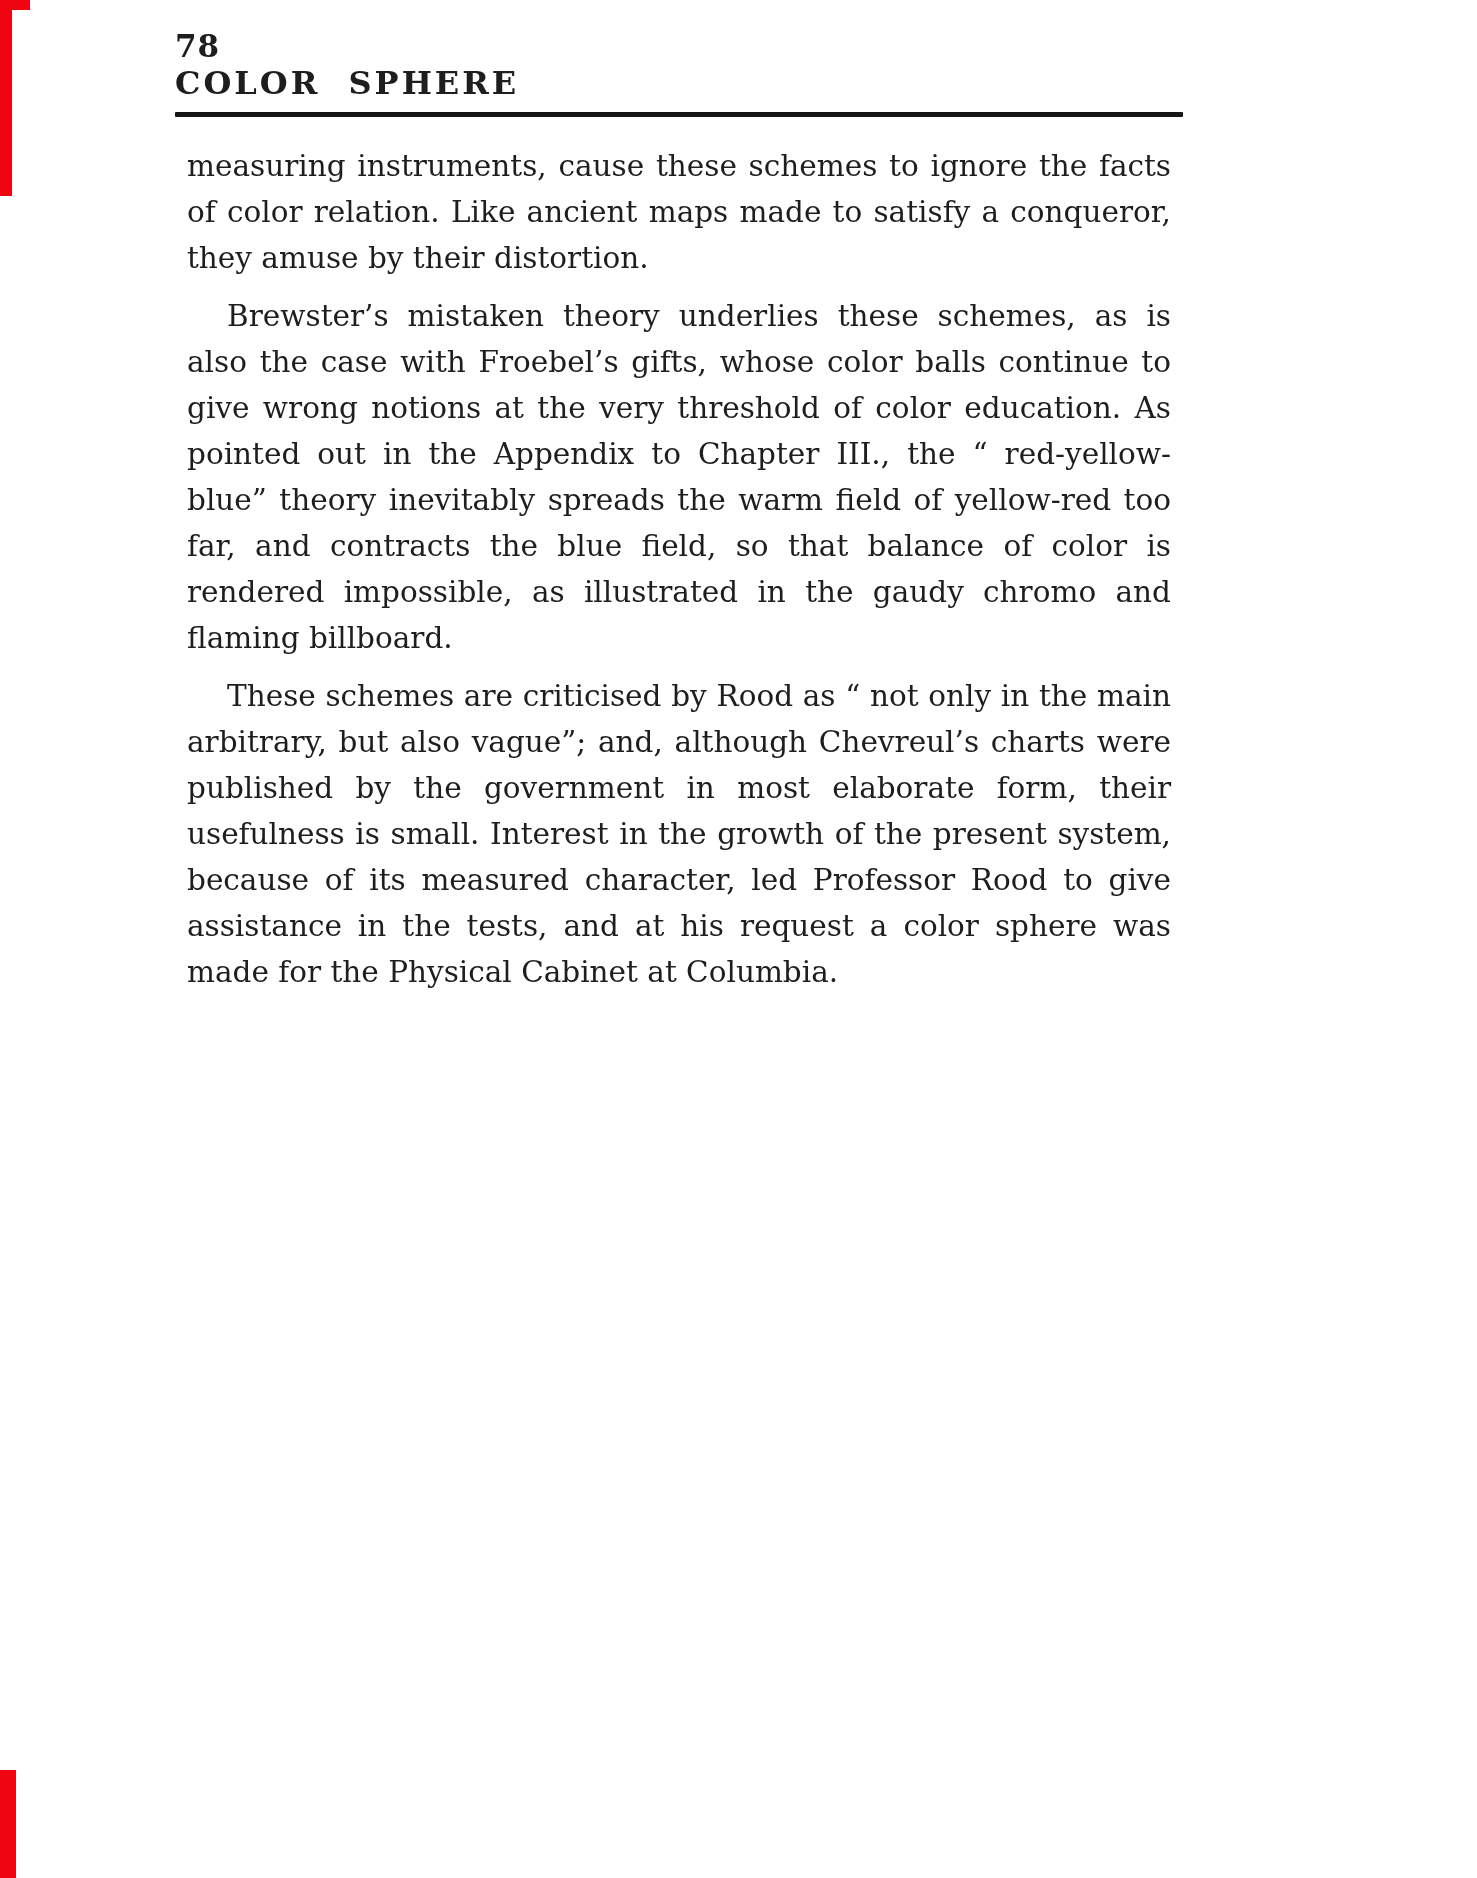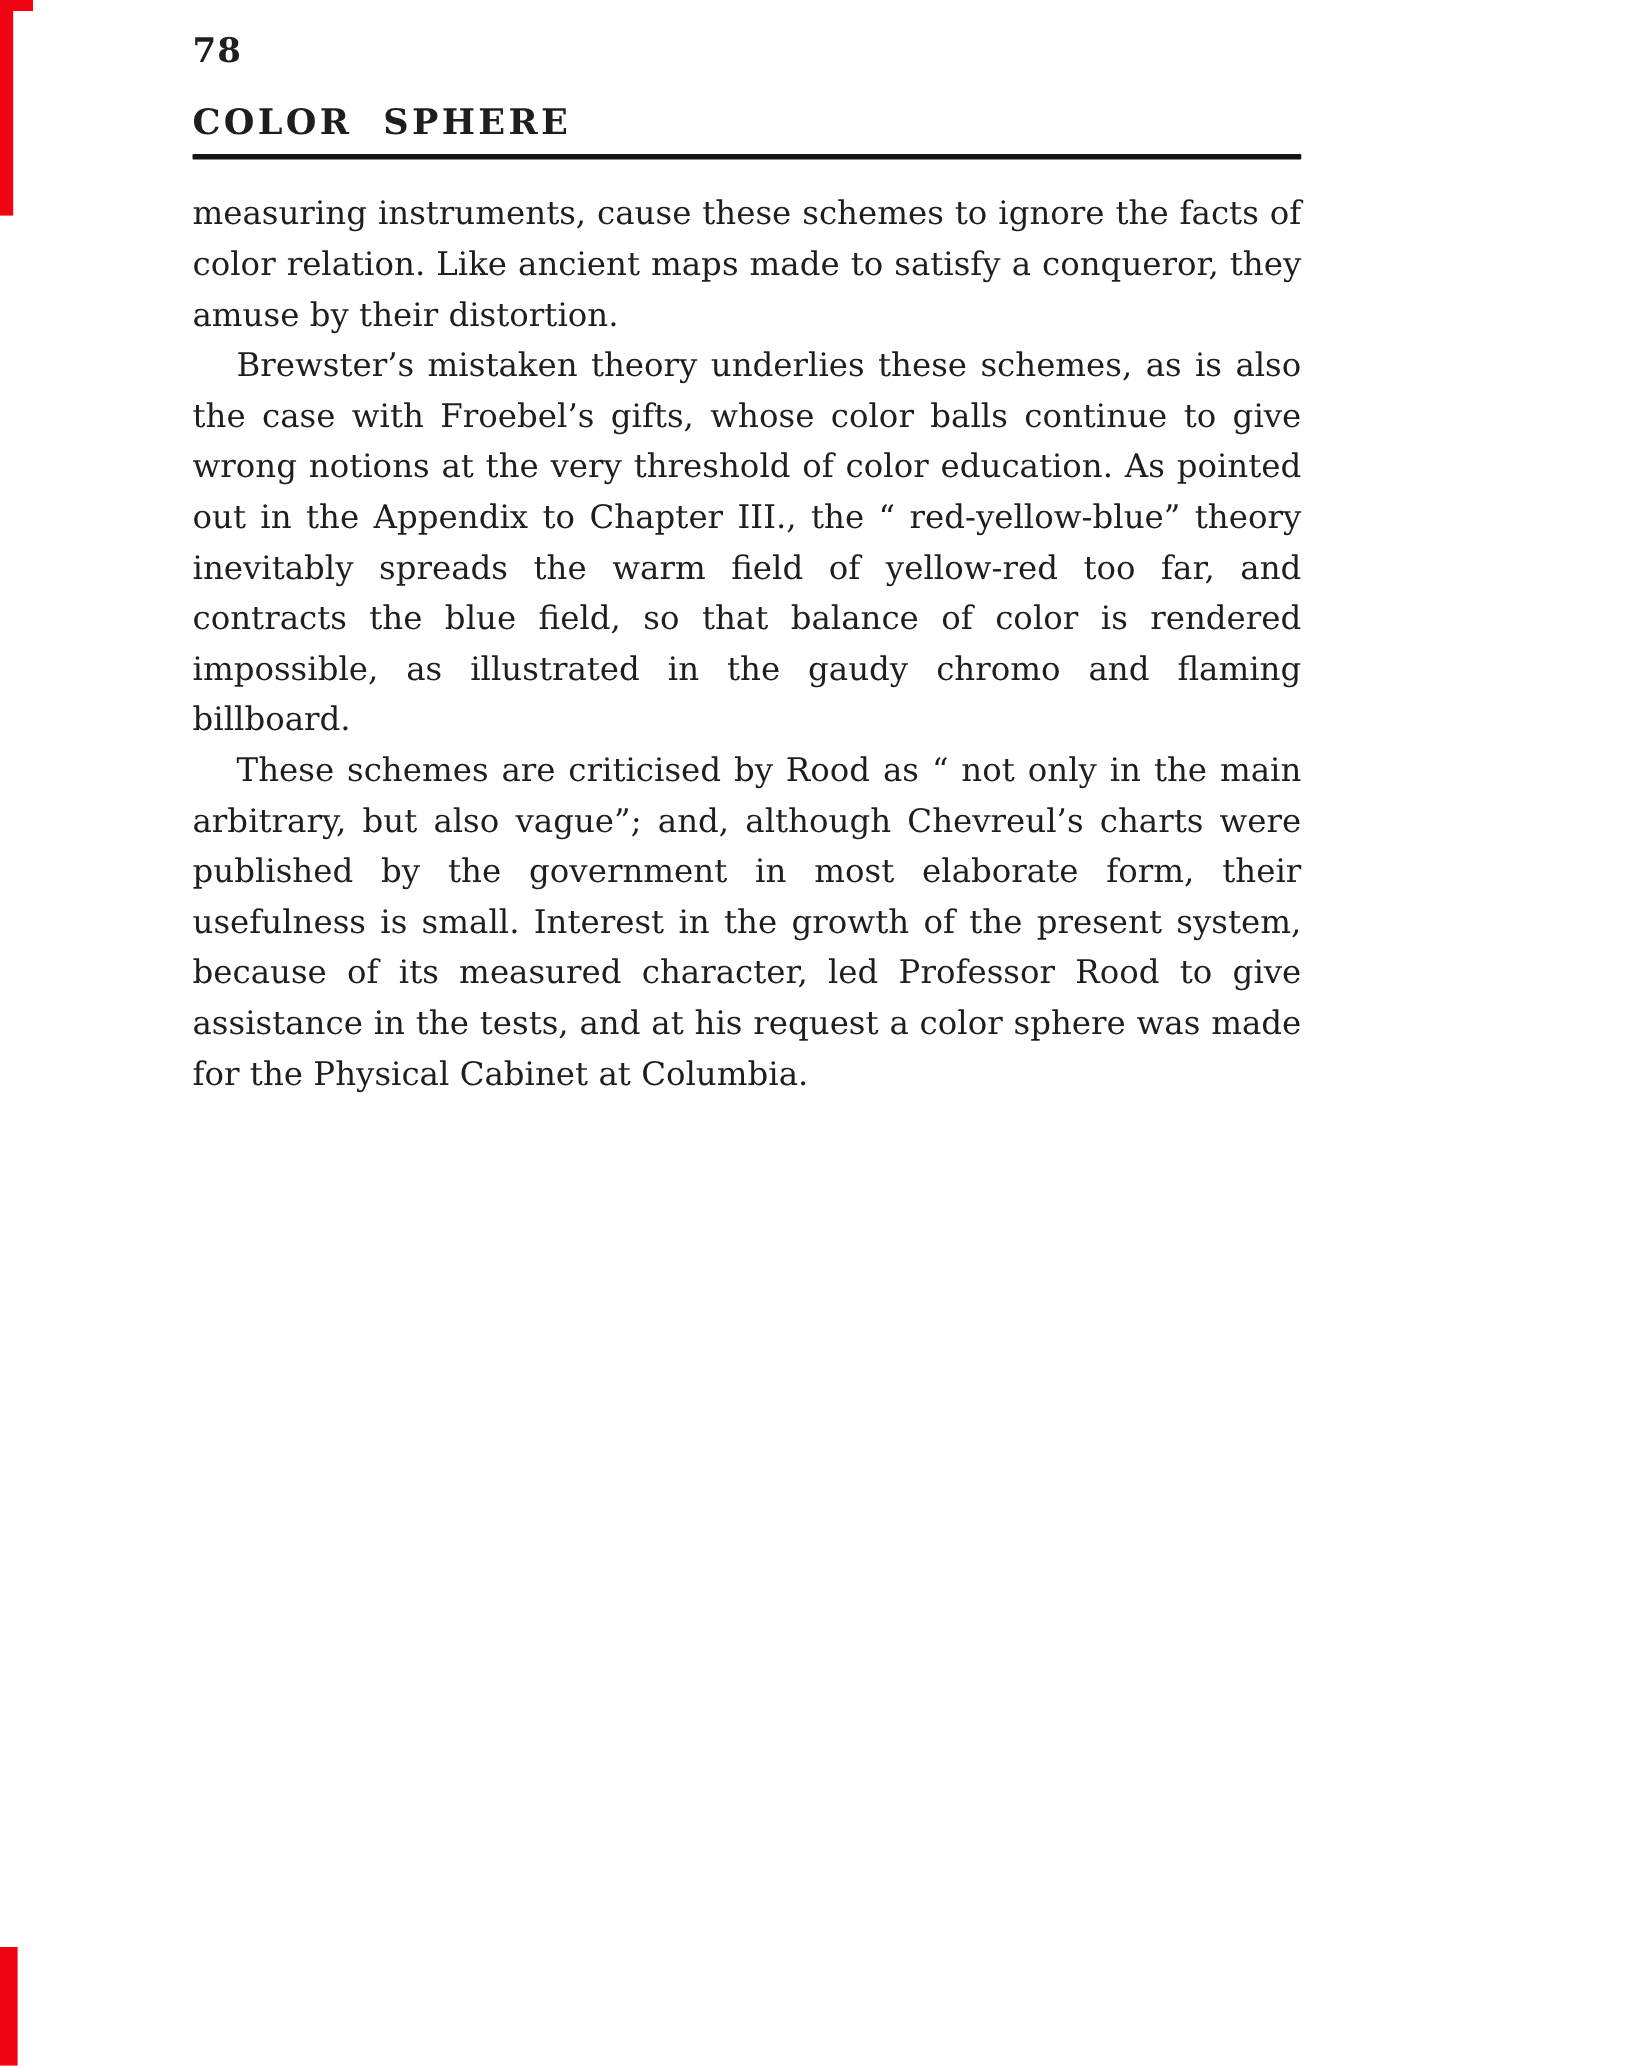--- a/index.html
+++ b/index.html
@@ -30,36 +30,35 @@
   .page-number {
     font-size: 31px;
     font-weight: bold;
     letter-spacing: 1px;
   }
   .header-title {
     font-size: 32px;
     font-weight: bold;
     letter-spacing: 3px;
     word-spacing: 14px;
-    margin-top: 28px;
   }
   .header-rule {
     margin-top: 10px;
     height: 5px;
     background: #161616;
     border-radius: 1px;
   }
   .body-text {
     margin-top: 26px;
     font-size: 29.5px;
     line-height: 46px;
     text-align: justify;
   }
   .body-text p {
-    margin: 0;
+    margin: 12px;
     text-indent: 40px;
   }
   .body-text p.no-indent {
     text-indent: 0;
   }
   .body-text p.last {
     text-align-last: left;
   }
   
   .scan-mark {

